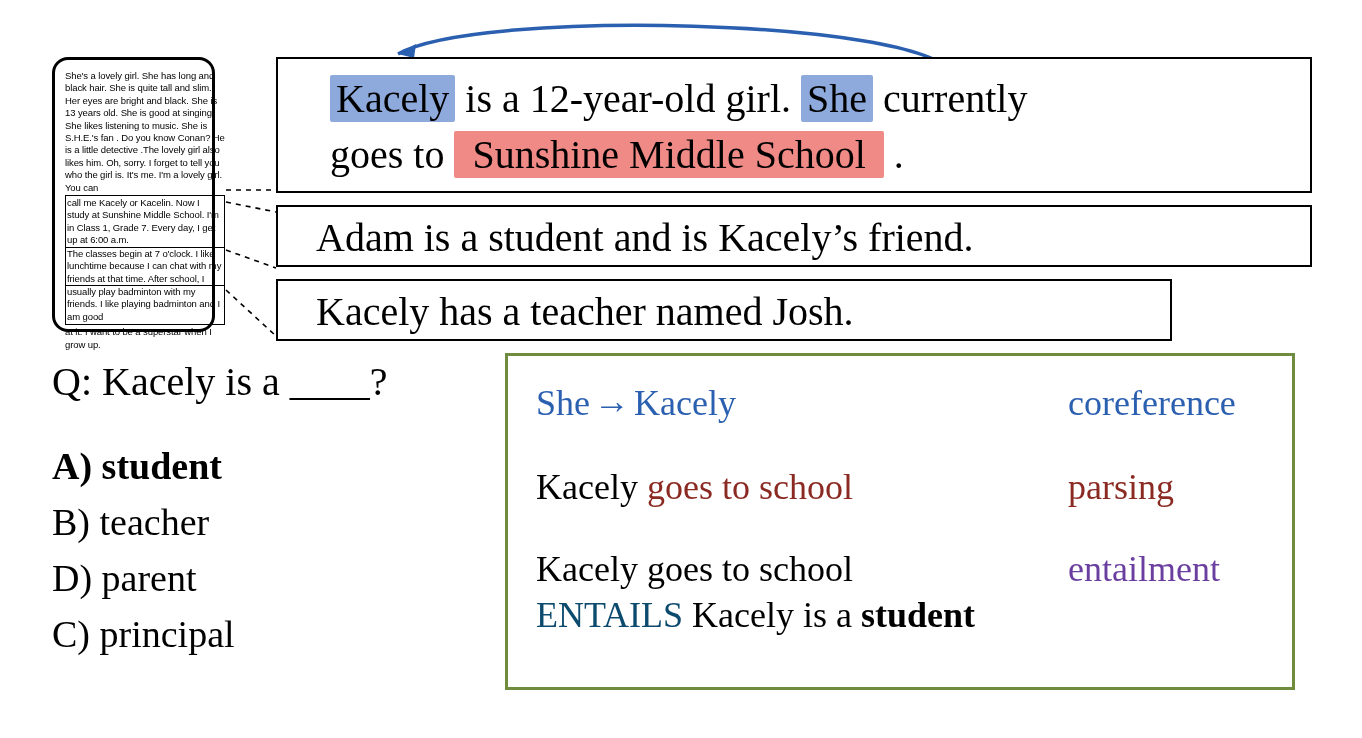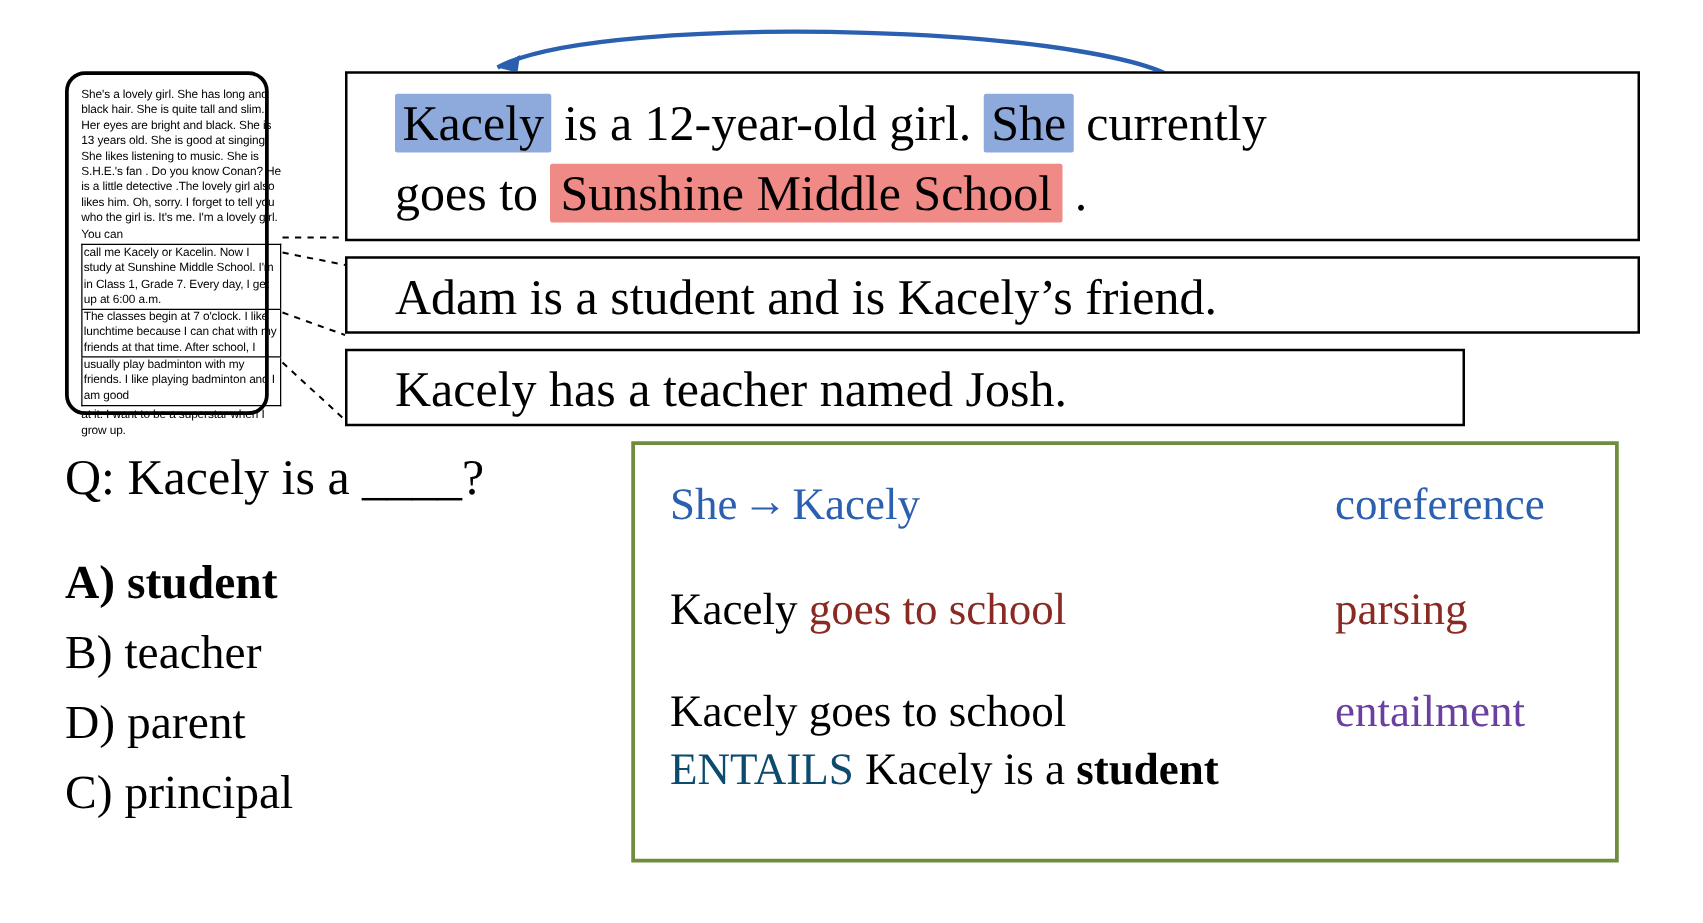--- a/index.html
+++ b/index.html
@@ -97,36 +97,37 @@
     height: 62px;
   }
   .fact-line {
     font-size: 40px;
     line-height: 56px;
     color: #000;
     white-space: nowrap;
   }
   #fact-box-1 .fact-line {
     padding: 12px 0 0 38px;
+    margin-left: 14px;
   }
   #fact-box-1 .fact-line.second {
     padding: 0 0 0 38px;
   }
   #fact-box-2 .fact-line,
   #fact-box-3 .fact-line {
     padding: 3px 0 0 38px;
   }
   .hl-blue {
     background: #8eaadc;
     padding: 1px 6px;
     border-radius: 2px;
   }
   .hl-red {
     background: #ef8a86;
-    padding: 1px 8px;
+    padding: 1px 18px;
     border-radius: 2px;
   }
 
   
   .arrow-svg {
     position: absolute;
     left: 360px;
     top: 14px;
     width: 600px;
     height: 60px;

